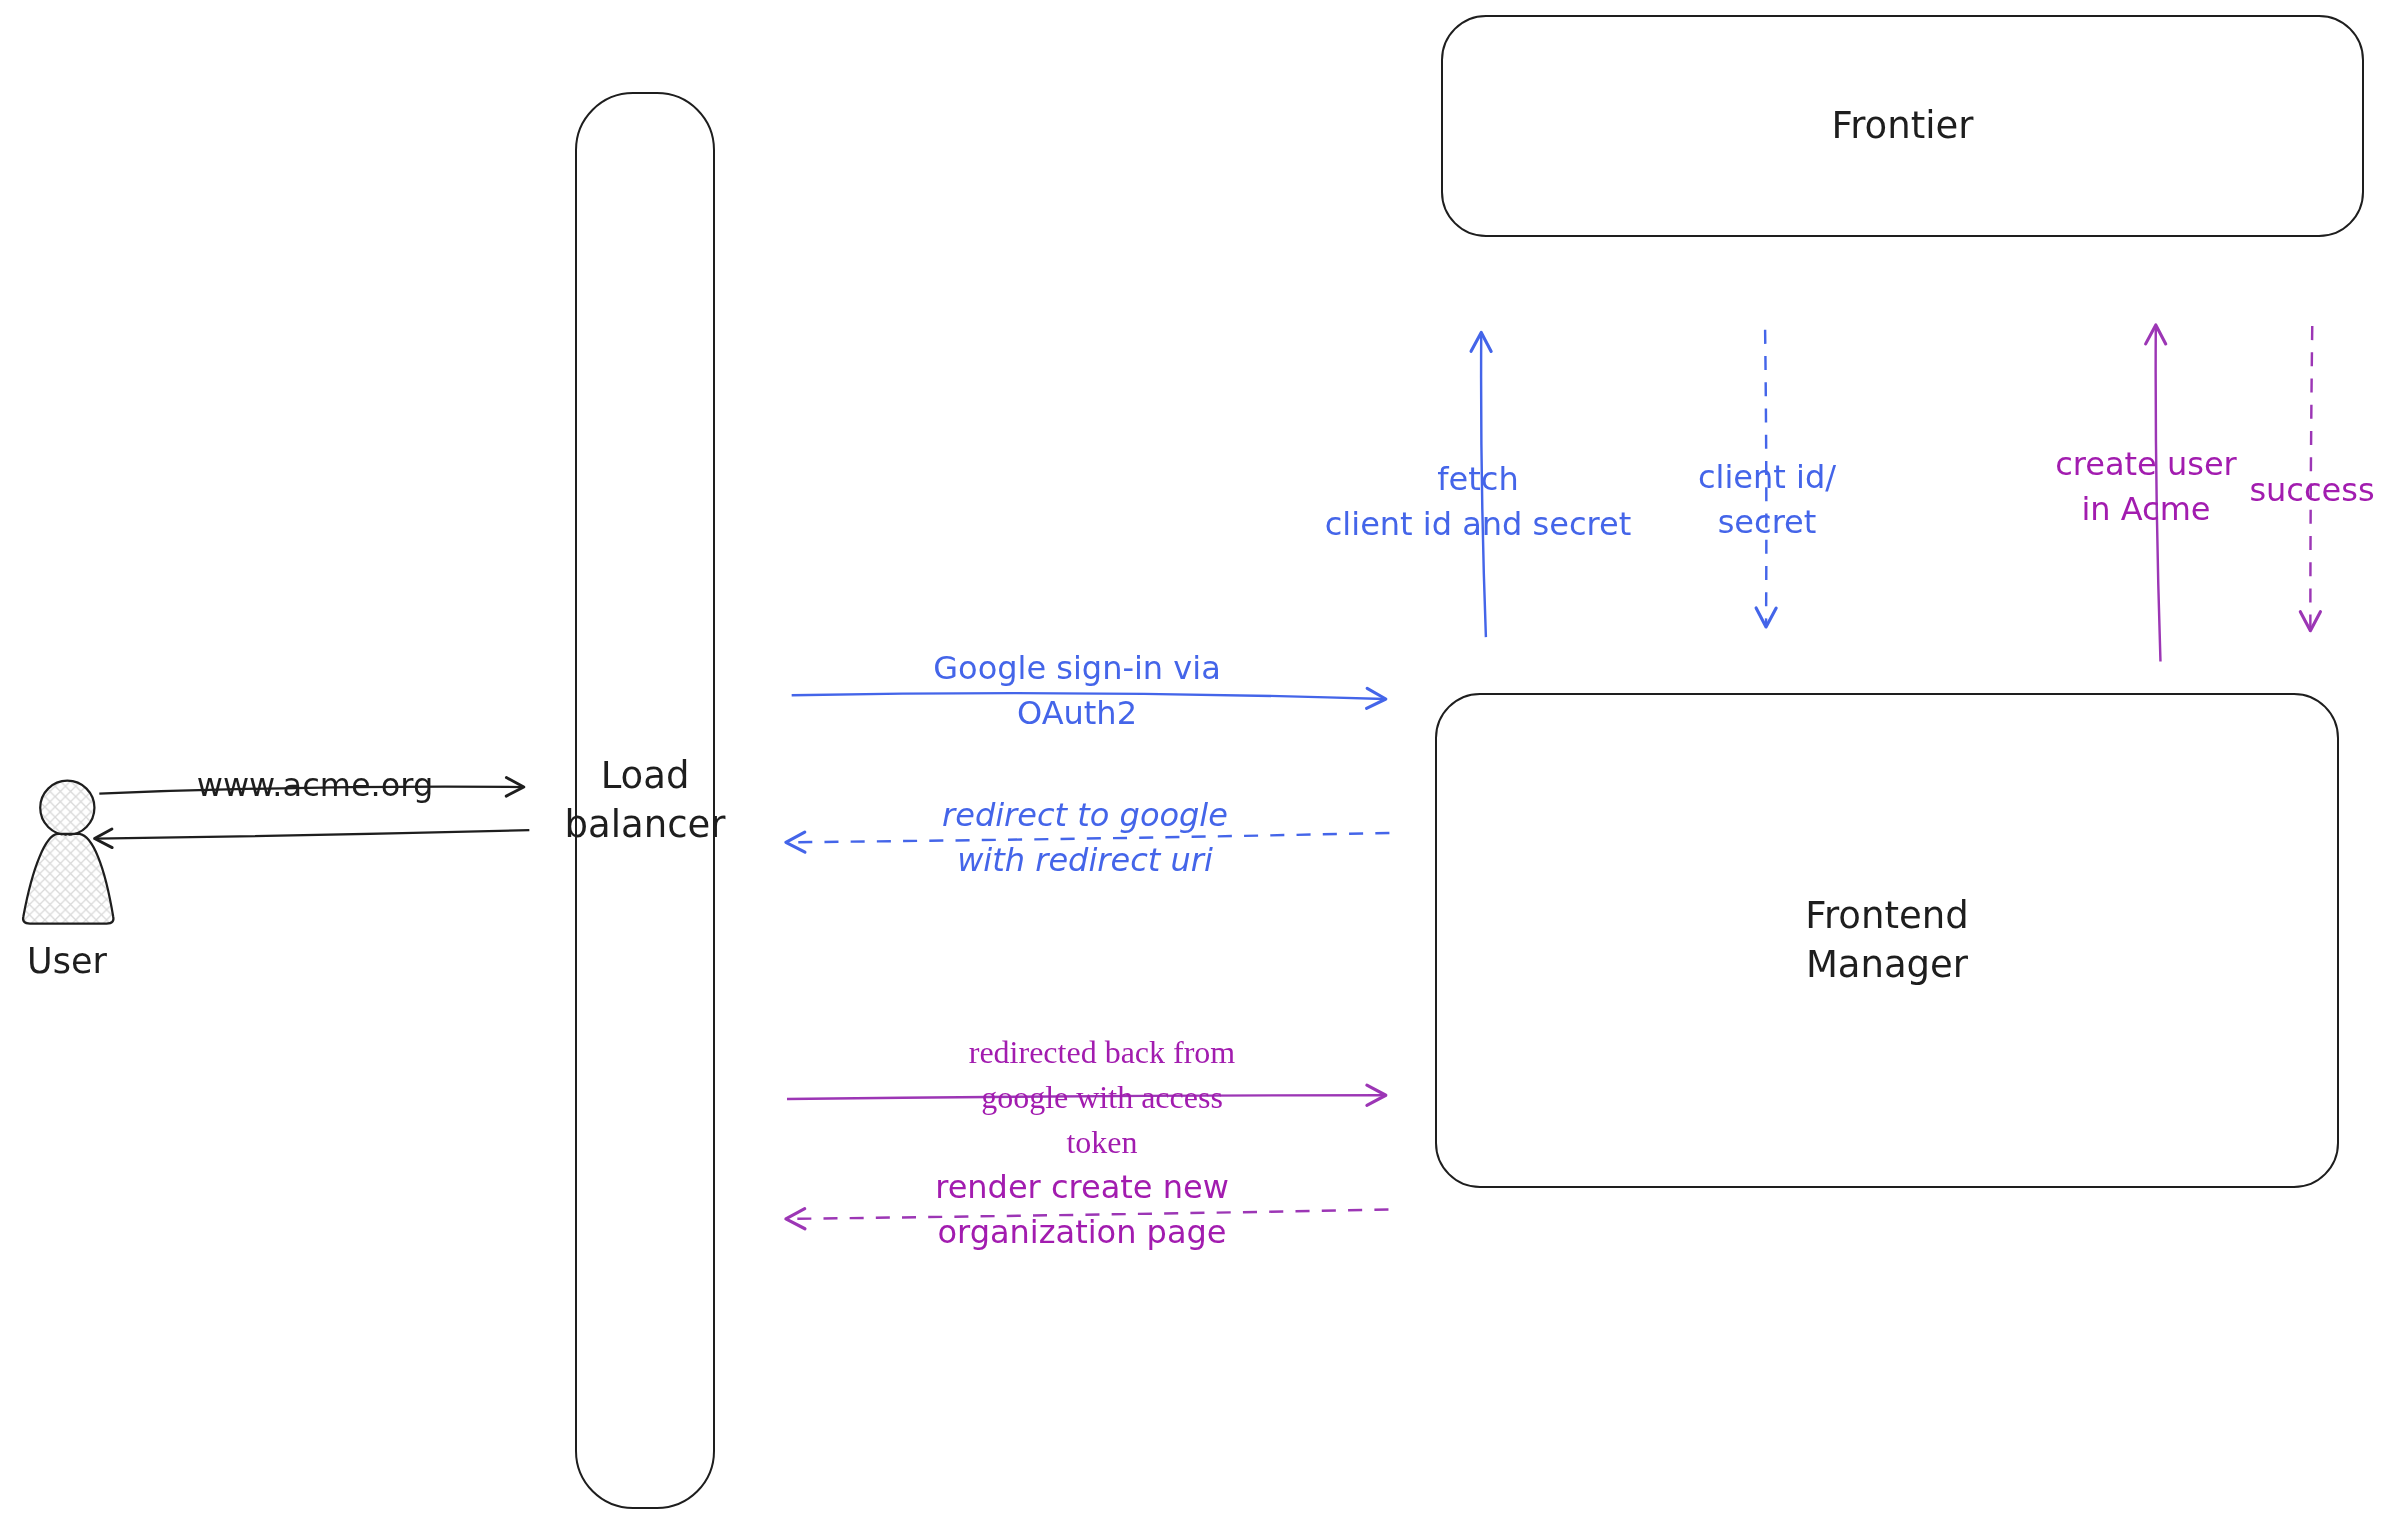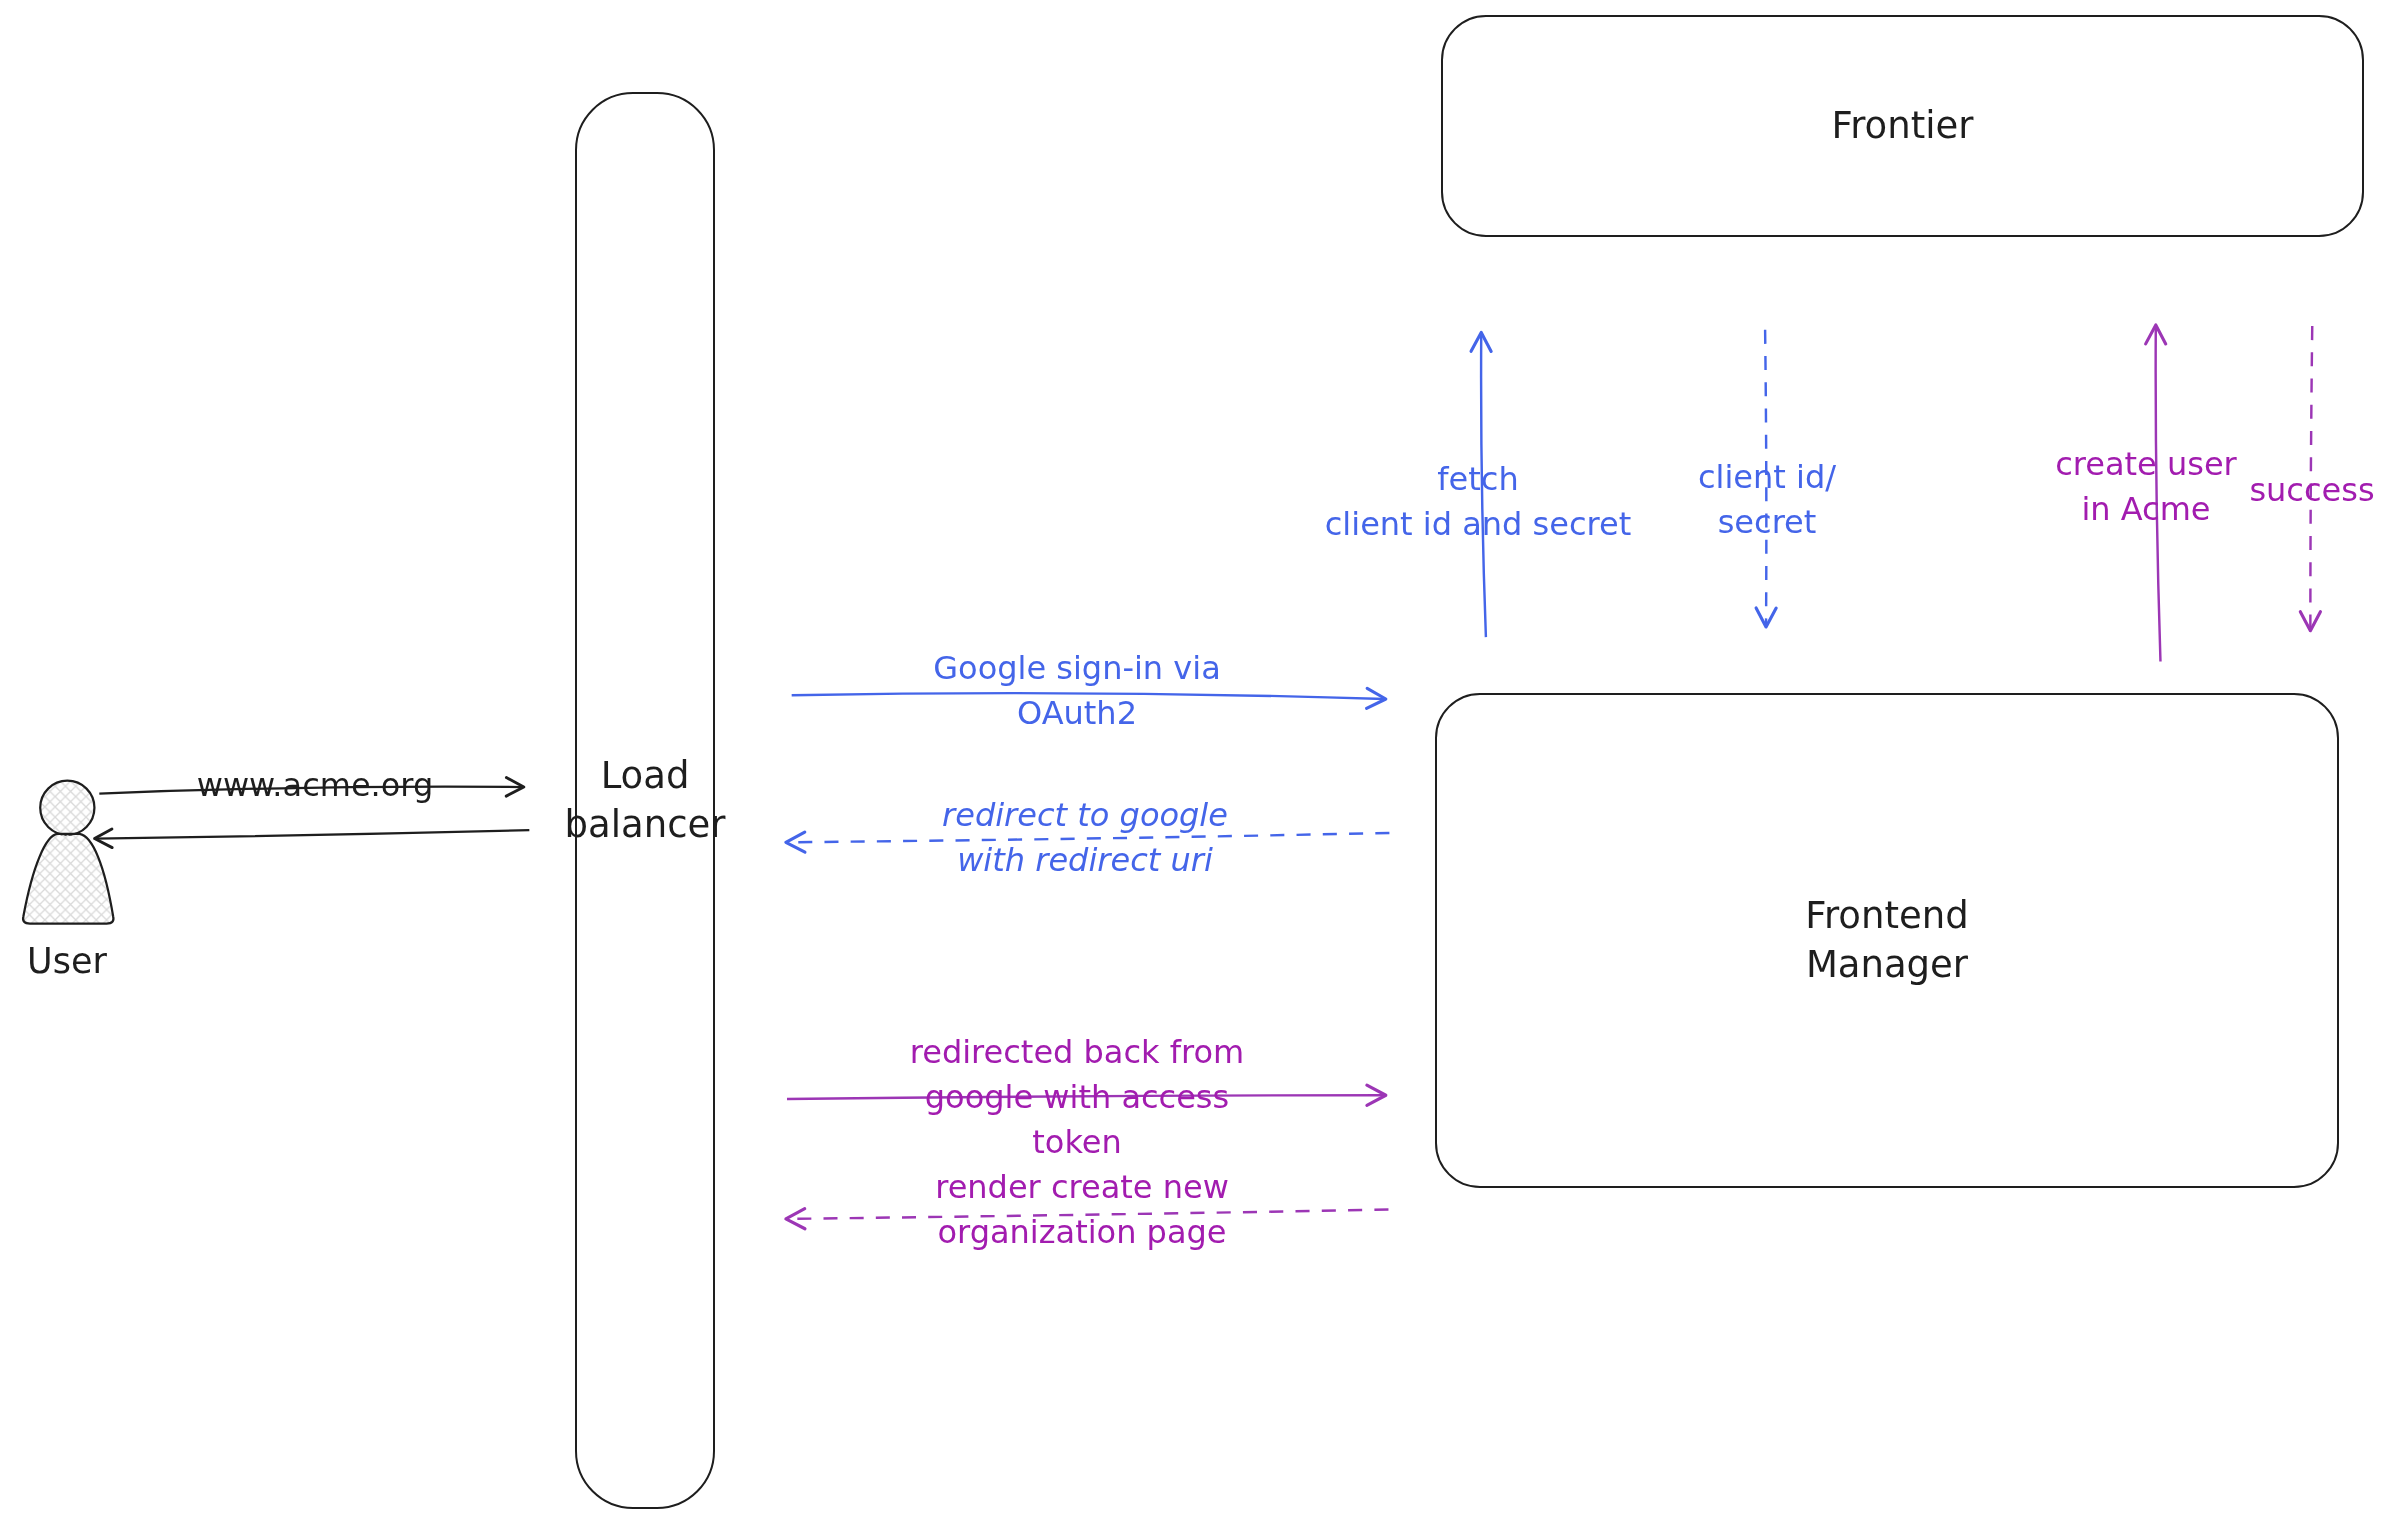--- a/index.html
+++ b/index.html
@@ -51,21 +51,21 @@
   .blue { color: #4465e9; }
   .purple { color: #a21caf; }
 
   #lbl-www           { left: 315px;  top: 785px; }
   #lbl-google-signin { left: 1077px; top: 691px; }
   #lbl-redirect      { left: 1085px; top: 838px; font-style: italic; }
   #lbl-fetch         { left: 1478px; top: 482px; margin-top: 20px; }
   #lbl-client-id     { left: 1767px; top: 500px; }
   #lbl-create-user   { left: 2146px; top: 487px; }
   #lbl-success       { left: 2312px; top: 490px; }
-  #lbl-redirected    { left: 1077px; top: 1097px; }
+  #lbl-redirected    { left: 1102px; top: 1097px; font-family: Liberation Serif, serif; }
   #lbl-render        { left: 1082px; top: 1210px; }
 
   #user-icon {
     position: absolute;
     left: 14px; top: 776px;
     width: 116px; height: 157px;
   }
   #lbl-user {
     left: 67px; top: 961px;
     font-size: 35px;

